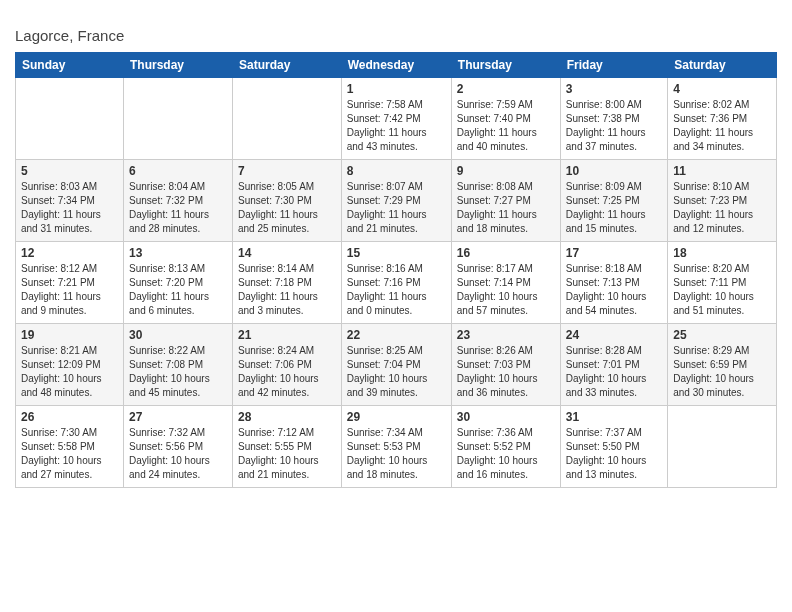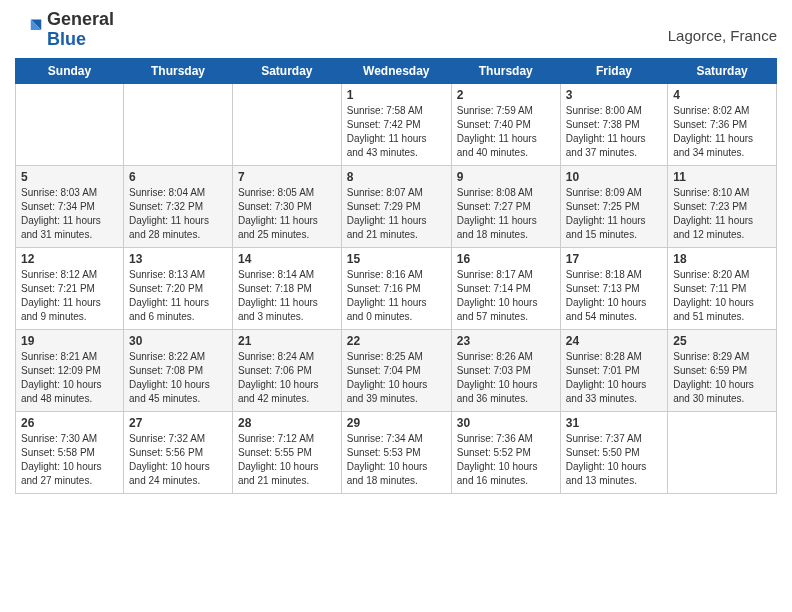--- a/index.html
+++ b/index.html
@@ -55,21 +55,21 @@
       width: 100%;
       border-collapse: collapse;
       border: 1px solid #ccc;
     }
     .calendar th {
       background-color: #1a5faa;
       color: #fff;
       font-size: 12px;
       font-weight: bold;
       padding: 5px 6px;
-      text-align: center;
+      text-align: left;
       border: 1px solid #1a5faa;
     }
     .calendar td {
       width: 113px;
       vertical-align: top;
       padding: 4px 5px;
       border: 1px solid #ccc;
       font-size: 9.5px;
       color: #333;
       background: #fff;
@@ -91,30 +91,20 @@
     }
     .empty-cell {
       background: #fff !important;
     }
   </style>
 </head>
 <body>
 
 <div class="page">
   <div class="header">
-    <div class="logo">
-      <svg class="logo-icon" viewBox="0 0 32 32">
-        <polygon points="18,4 30,4 30,16" fill="#1a5faa"></polygon>
-        <polygon points="18,4 30,16 18,16" fill="#4a90d9"></polygon>
-      </svg>
-      <div class="logo-text">
-        <span class="logo-general">General</span><br>
-        <span class="logo-blue">Blue</span>
-      </div>
-    </div>
     <div class="title-block">
       <div class="location">Lagorce, France</div>
     </div>
   </div>
 
   <table class="calendar">
     <thead>
       <tr>
       <th>Sunday</th>
           <th>Thursday</th>

